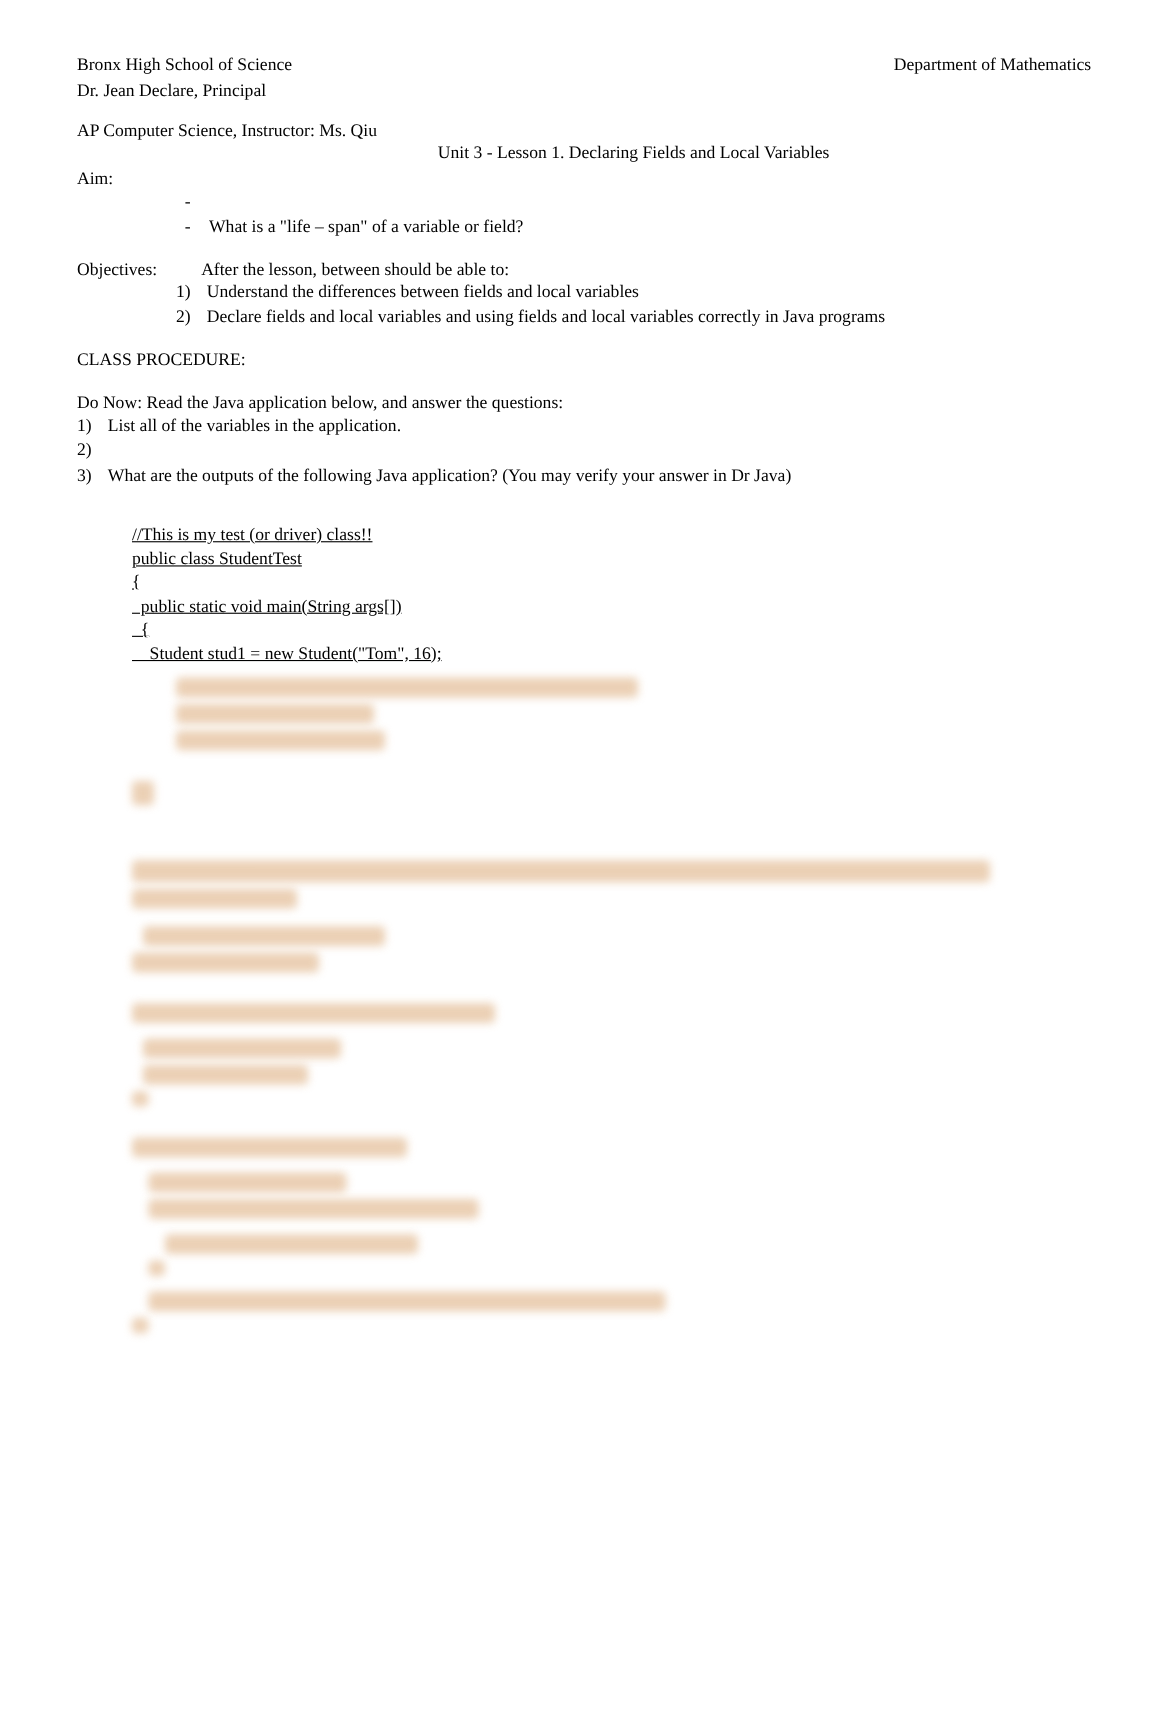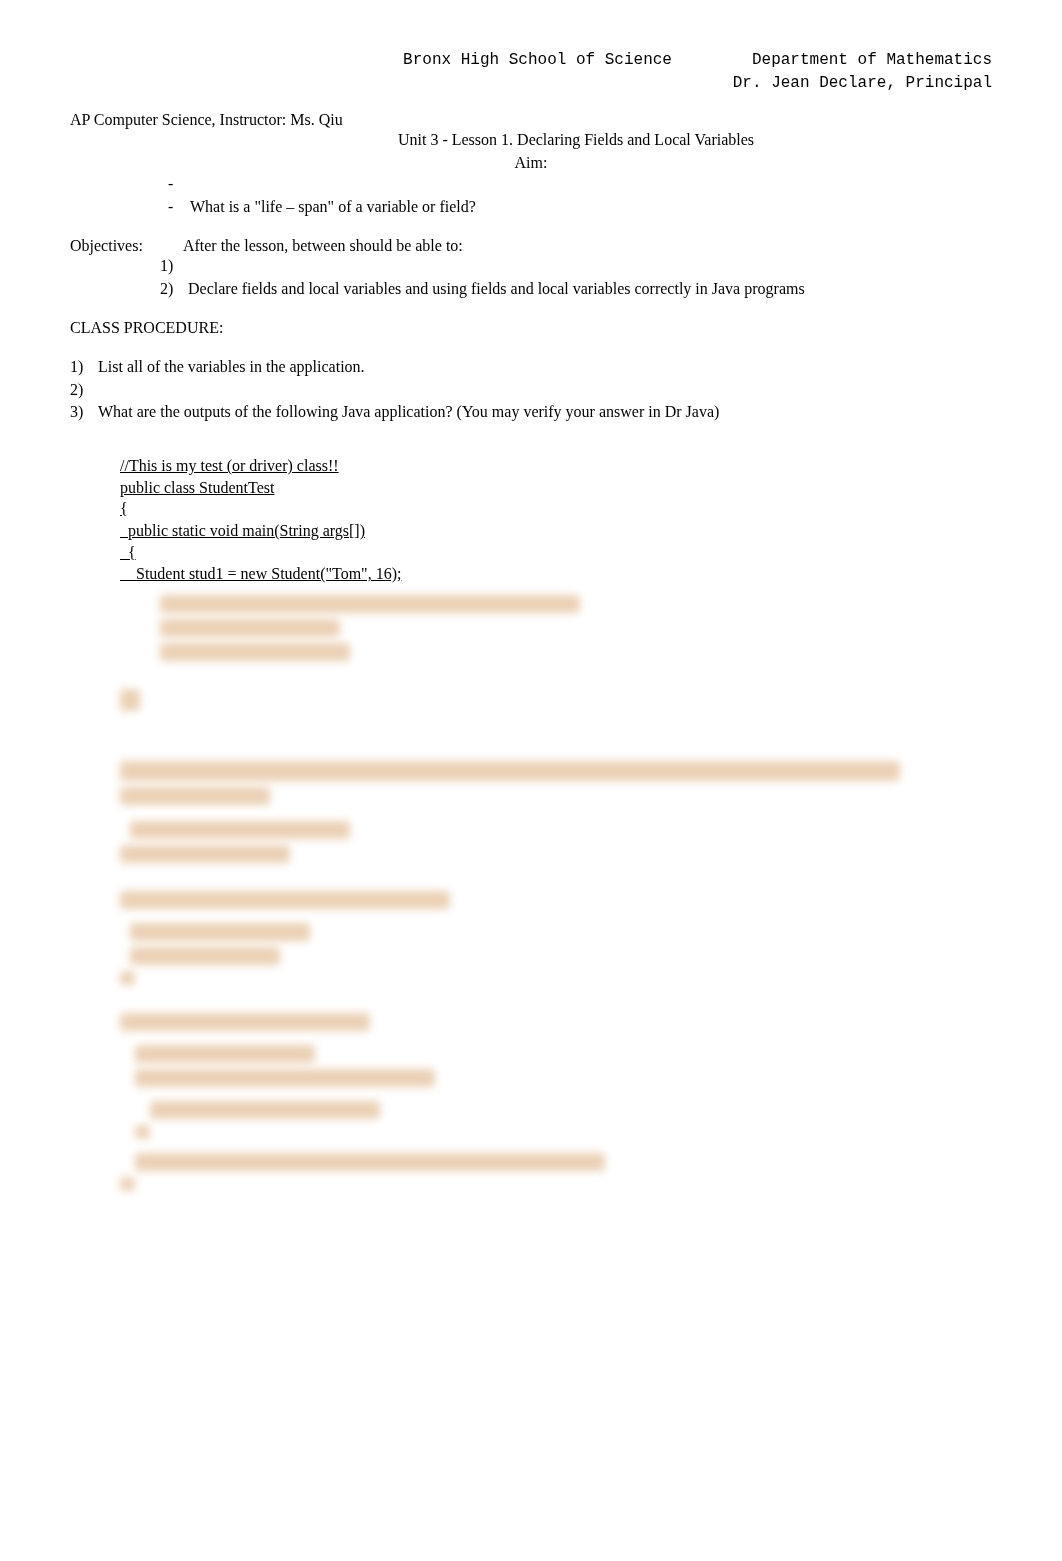--- a/index.html
+++ b/index.html
@@ -11,44 +11,42 @@
       font-family: "Times New Roman", Times, serif;
       font-size: 16px;
       line-height: 1.3;
       background: #ffffff;
       width: 1062px;
       padding: 50px 70px 50px 70px;
       color: #000;
     }
     .header-row {
       display: flex;
-      justify-content: flex-end;
-      margin-bottom: 2px;
-      font-family: Liberation Mono, monospace;
+      justify-content: space-between;
+      margin-bottom: 2px;
     }
     .header-left {
       text-align: left;
     }
     .header-right {
       text-align: left;
       padding-left: 80px;
     }
     .instructor {
       margin-top: 16px;
       margin-bottom: 0;
     }
     .title {
       text-align: center;
       margin-left: 150px;
       margin-right: 60px;
       margin-bottom: 2px;
     }
     .aim-label {
       margin-bottom: 0;
-      text-align: center;
     }
     .aim-items {
       margin-left: 90px;
     }
     .aim-item {
       display: flex;
       margin-bottom: 2px;
     }
     .aim-dash {
       width: 30px;
@@ -134,30 +132,32 @@
   </div>
 </div>
 
 <div class="objectives-row">
   <div class="obj-label">Objectives:</div>
   <div>After the lesson, between should be able to:</div>
 </div>
 <div class="obj-list">
   <div class="obj-item">
     <div class="obj-num">1)</div>
+    <div>Understand the differences between fields and local variables</div>
   </div>
   <div class="obj-item">
     <div class="obj-num">2)</div>
     <div>Declare fields and local variables and using fields and local variables correctly in Java programs</div>
   </div>
 </div>
 
 <div class="proc-label">CLASS PROCEDURE:</div>
 
 <div class="donow">
+  <div>Do Now: Read the Java application below, and answer the questions:</div>
   <div class="donow-item">
     <div class="donow-num">1)</div>
     <div>List all of the variables in the application.</div>
   </div>
   <div class="donow-item">
     <div class="donow-num">2)</div>
   </div>
   <div class="donow-item">
     <div class="donow-num">3)</div>
     <div>What are the outputs of the following Java application? (You may verify your answer in Dr Java)</div>

